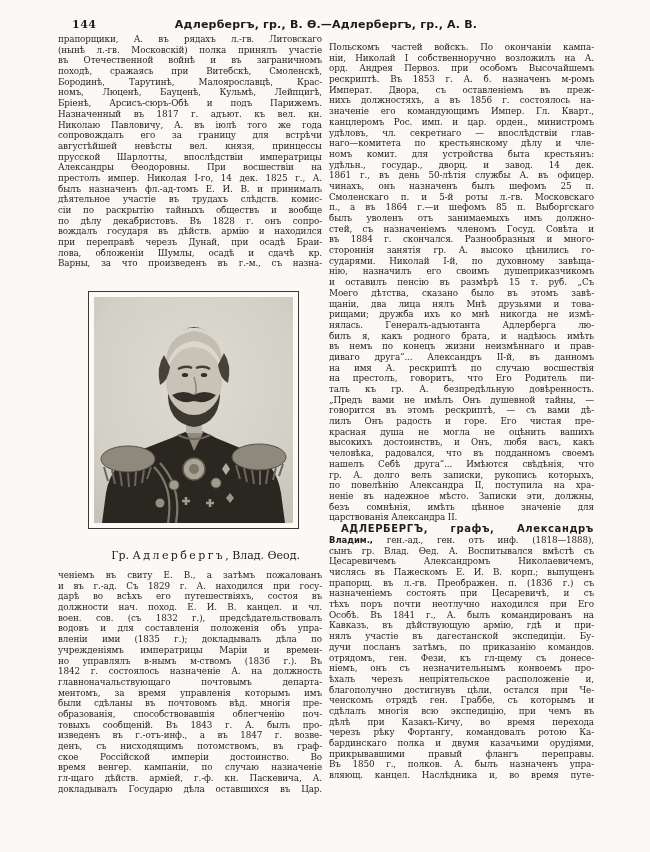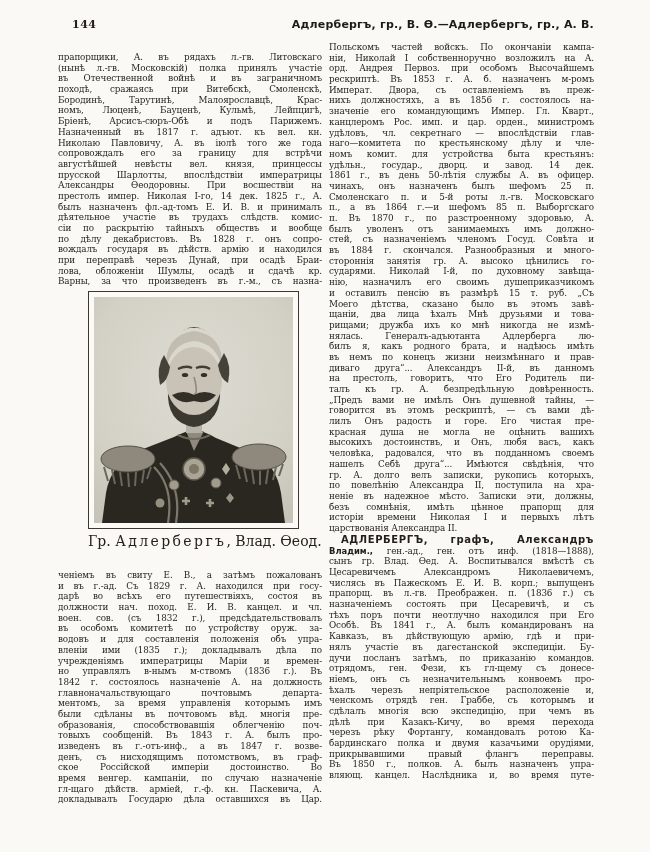--- a/index.html
+++ b/index.html
@@ -12,27 +12,27 @@
     overflow:hidden;
   }
   .pageno {
     position:absolute; left:72px; top:18px;
     font-size:11px; font-weight:bold; letter-spacing:0.5px;
     font-family:"DejaVu Serif", serif;
     text-align:center;
   }
   .running-header {
     position:absolute; left:58px; top:18px; width:536px;
-    text-align:right;
+    text-align:center;
     font-family:"DejaVu Sans", sans-serif;
     font-weight:bold; font-size:11px; letter-spacing:0.2px;
     color:#1d1b17;
   }
   .col { position:absolute; }
-  #col-left-before  { left:58px;  top:52px;  width:264px; }
+  #col-left-before  { left:58px;  top:34px;  width:264px; }
   #col-left-after   { left:58px;  top:570px; width:264px; }
   #col-right        { left:329px; top:42px;  width:265px; }
   .tl {
     height:10.7px; line-height:10.7px;
     font-size:8.8px; letter-spacing:-0.12px; word-spacing:-0.1px;
     text-align:justify; text-align-last:justify;
     overflow:hidden; white-space:normal;
   }
   .tl.end { text-align-last:left; }
   .tl.ind { text-indent:12px; }
@@ -46,22 +46,22 @@
     position:absolute; left:88px; top:291px; width:212px;
   }
   .fig-frame {
     width:199px; height:226px;
     border:1.5px solid #3b382f;
     padding:5px;
     background:#fbfaf6;
   }
   .fig-photo { width:199px; height:226px; display:block; }
   .fig-caption {
-    margin-top:4px; text-align:right;
-    font-size:14px; color:#262219;
+    margin-top:20px; text-align:right;
+    font-size:11px; color:#262219;
     white-space:nowrap;
   }
   .fig-caption .spaced { letter-spacing:2.4px; }
 </style>
 </head>
 <body>
 
 <div class="pageno">144</div>
 <div class="running-header">Адлербергъ, гр., В. Ѳ.—Адлербергъ, гр., А. В.</div>
 
@@ -152,21 +152,20 @@
     <span>Гр. </span><span class="spaced">Адлербергъ</span><span>, Влад. Ѳеод.</span>
   </div>
 </div>
 
 <div id="col-left-after" class="col">
     <div class="tl">ченіемъ въ свиту Е. В., а затѣмъ пожалованъ</div>
     <div class="tl">и въ г.-ад. Съ 1829 г. А. находился при госу-</div>
     <div class="tl">дарѣ во всѣхъ его путешествіяхъ, состоя въ</div>
     <div class="tl">должности нач. поход. Е. И. В. канцел. и чл.</div>
     <div class="tl">воен. сов. (съ 1832 г.), предсѣдательствовалъ</div>
-    <div class="tl">въ особомъ комитетѣ по устройству оруж. за-</div>
     <div class="tl">водовъ и для составленія положенія объ упра-</div>
     <div class="tl">вленіи ими (1835 г.); докладывалъ дѣла по</div>
     <div class="tl">учрежденіямъ императрицы Маріи и времен-</div>
     <div class="tl">но управлялъ в-нымъ м-ствомъ (1836 г.). Въ</div>
     <div class="tl">1842 г. состоялось назначеніе А. на должность</div>
     <div class="tl">главноначальствующаго почтовымъ департа-</div>
     <div class="tl">ментомъ, за время управленія которымъ имъ</div>
     <div class="tl">были сдѣланы въ почтовомъ вѣд. многія пре-</div>
     <div class="tl">образованія, способствовавшія облегченію поч-</div>
     <div class="tl">товыхъ сообщеній. Въ 1843 г. А. былъ про-</div>
@@ -188,65 +187,65 @@
     <div class="tl">значеніе его командующимъ Импер. Гл. Кварт.,</div>
     <div class="tl">канцлеромъ Рос. имп. и цар. орден., министромъ</div>
     <div class="tl">удѣловъ, чл. секретнаго — впослѣдствіи глав-</div>
     <div class="tl">наго—комитета по крестьянскому дѣлу и чле-</div>
     <div class="tl">номъ комит. для устройства быта крестьянъ:</div>
     <div class="tl">удѣльн., государ., дворц. и завод. 14 дек.</div>
     <div class="tl">1861 г., въ день 50-лѣтія службы А. въ офицер.</div>
     <div class="tl">чинахъ, онъ назначенъ былъ шефомъ 25 п.</div>
     <div class="tl">Смоленскаго п. и 5-й роты л.-гв. Московскаго</div>
     <div class="tl">п., а въ 1864 г.—и шефомъ 85 п. Выборгскаго</div>
-    <div class="tl">п. Въ 1870 г., по разстроенному здоровью, А.</div>
     <div class="tl">былъ уволенъ отъ занимаемыхъ имъ должно-</div>
     <div class="tl">стей, съ назначеніемъ членомъ Госуд. Совѣта и</div>
     <div class="tl">въ 1884 г. скончался. Разнообразныя и много-</div>
     <div class="tl">стороннія занятія гр. А. высоко цѣнились го-</div>
     <div class="tl">сударями. Николай I-й, по духовному завѣща-</div>
     <div class="tl">нію, назначилъ его своимъ душеприказчикомъ</div>
     <div class="tl">и оставилъ пенсію въ размѣрѣ 15 т. руб. „Съ</div>
     <div class="tl">Моего дѣтства, сказано было въ этомъ завѣ-</div>
-    <div class="tl">щаніи, два лица ѣхалъ Мнѣ друзьями и това-</div>
+    <div class="tl">щаніи, два лица нялъ Мнѣ друзьями и това-</div>
     <div class="tl">рищами; дружба ихъ ко мнѣ никогда не измѣ-</div>
     <div class="tl">нялась. Генералъ-адъютанта Адлерберга лю-</div>
     <div class="tl">билъ я, какъ родного брата, и надѣюсь имѣть</div>
     <div class="tl">въ немъ по конецъ жизни неизмѣннаго и прав-</div>
     <div class="tl">диваго друга“... Александръ II-й, въ данномъ</div>
+    <div class="tl">на имя А. рескриптѣ по случаю восшествія</div>
     <div class="tl">на престолъ, говоритъ, что Его Родитель пи-</div>
     <div class="tl">талъ къ гр. А. безпредѣльную довѣренность.</div>
     <div class="tl">„Предъ вами не имѣлъ Онъ душевной тайны, —</div>
     <div class="tl">говорится въ этомъ рескриптѣ, — съ вами дѣ-</div>
     <div class="tl">лилъ Онъ радость и горе. Его чистая пре-</div>
     <div class="tl">красная душа не могла не оцѣнить вашихъ</div>
     <div class="tl">высокихъ достоинствъ, и Онъ, любя васъ, какъ</div>
     <div class="tl">человѣка, радовался, что въ подданномъ своемъ</div>
     <div class="tl">нашелъ Себѣ друга“... Имѣются свѣдѣнія, что</div>
     <div class="tl">гр. А. долго велъ записки, рукопись которыхъ,</div>
     <div class="tl">по повелѣнію Александра II, поступила на хра-</div>
     <div class="tl">неніе въ надежное мѣсто. Записки эти, должны,</div>
-    <div class="tl">безъ сомнѣнія, имѣть цѣнное прапорщ для</div>
-    <div class="tl">исторіи времени Николая I и первыхъ лѣтъ</div>
+    <div class="tl">безъ сомнѣнія, имѣть цѣнное значеніе для</div>
     <div class="tl end">царствованія Александра II.</div>
     <div class="tl ind entry-head"><b>АДЛЕРБЕРГЪ, графъ, Александръ</b></div>
     <div class="tl"><b>Владим.,</b> ген.-ад., ген. отъ инф. (1818—1888),</div>
     <div class="tl">сынъ гр. Влад. Ѳед. А. Воспитывался вмѣстѣ съ</div>
     <div class="tl">Цесаревичемъ Александромъ Николаевичемъ,</div>
     <div class="tl">числясь въ Пажескомъ Е. И. В. корп.; выпущенъ</div>
     <div class="tl">прапорщ. въ л.-гв. Преображен. п. (1836 г.) съ</div>
     <div class="tl">назначеніемъ состоять при Цесаревичѣ, и съ</div>
     <div class="tl">тѣхъ поръ почти неотлучно находился при Его</div>
     <div class="tl">Особѣ. Въ 1841 г., А. былъ командированъ на</div>
     <div class="tl">Кавказъ, въ дѣйствующую армію, гдѣ и при-</div>
     <div class="tl">нялъ участіе въ дагестанской экспедиціи. Бу-</div>
     <div class="tl">дучи посланъ затѣмъ, по приказанію командов.</div>
     <div class="tl">отрядомъ, ген. Фези, къ гл-щему съ донесе-</div>
     <div class="tl">ніемъ, онъ съ незначительнымъ конвоемъ про-</div>
     <div class="tl">ѣхалъ черезъ непріятельское расположеніе и,</div>
+    <div class="tl">благополучно достигнувъ цѣли, остался при Че-</div>
     <div class="tl">ченскомъ отрядѣ ген. Граббе, съ которымъ и</div>
     <div class="tl">сдѣлалъ многія всю экспедицію, при чемъ въ</div>
     <div class="tl">дѣлѣ при Казакъ-Кичу, во время перехода</div>
     <div class="tl">черезъ рѣку Фортангу, командовалъ ротою Ка-</div>
     <div class="tl">бардинскаго полка и двумя казачьими орудіями,</div>
     <div class="tl">прикрывавшими правый флангъ переправы.</div>
     <div class="tl">Въ 1850 г., полков. А. былъ назначенъ упра-</div>
     <div class="tl">вляющ. канцел. Наслѣдника и, во время путе-</div>
   </div>
 

